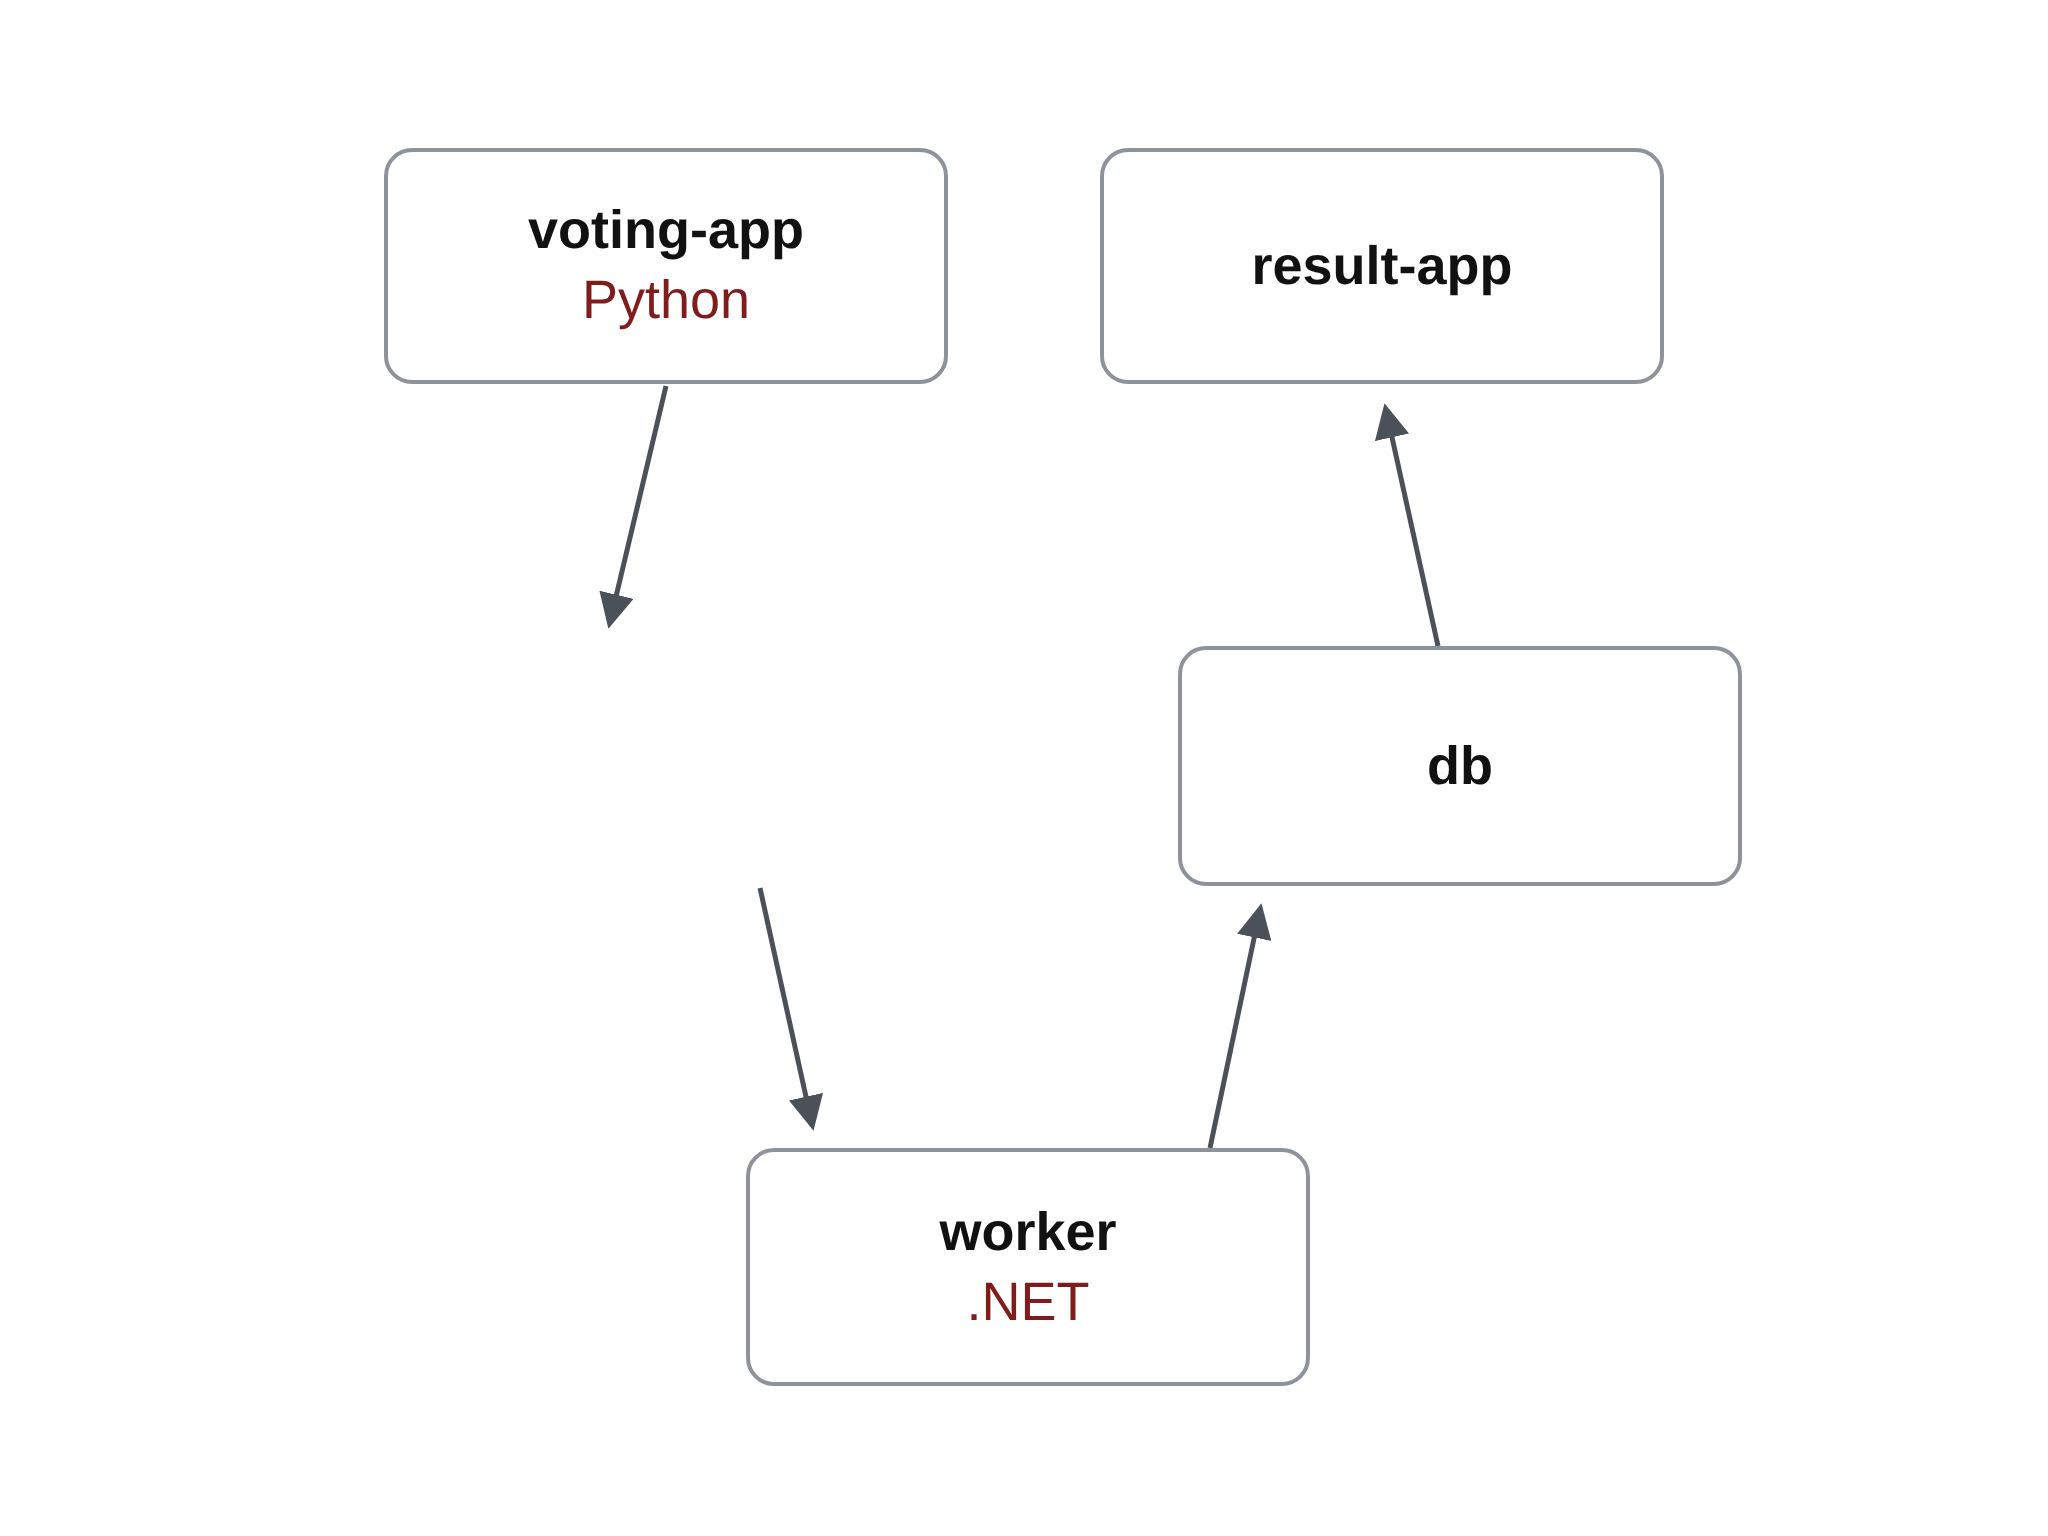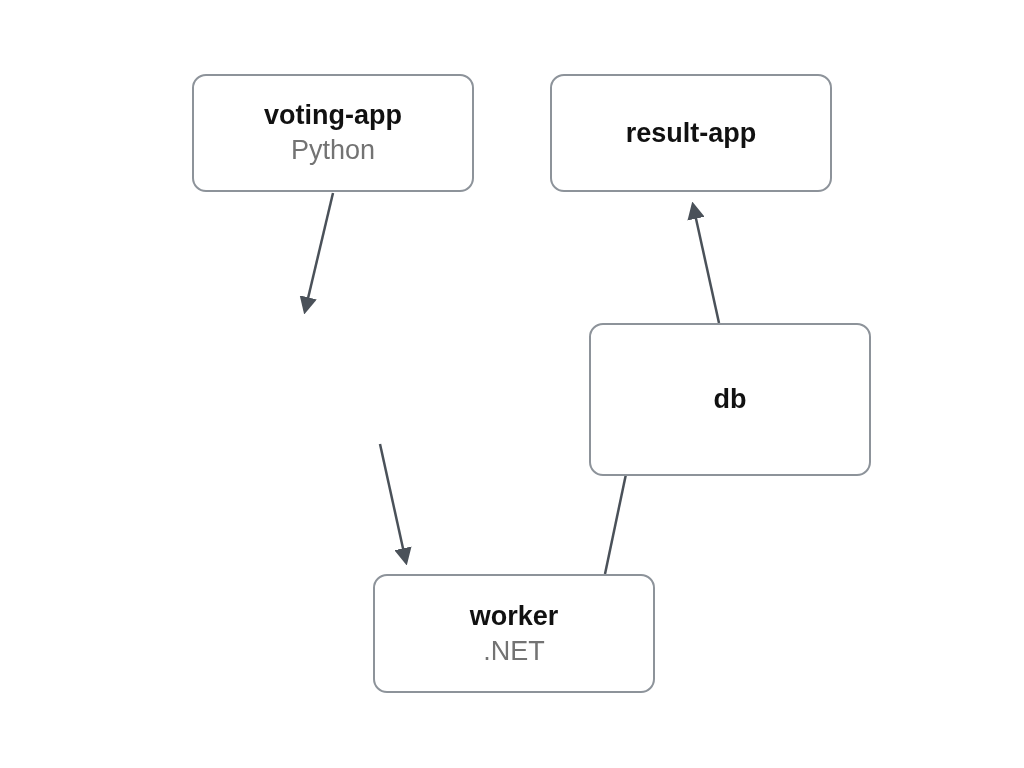--- a/index.html
+++ b/index.html
@@ -32,27 +32,27 @@
   }
   .node .title {
     font-size: 27px;
     font-weight: 700;
     color: #111111;
     line-height: 35px;
   }
   .node .subtitle {
     font-size: 27px;
     font-weight: 400;
-    color: #737373;
+    color: #7f1d1d;
     line-height: 35px;
   }
   #node-voting-app { left: 192px; top: 74px; }
   #node-result-app { left: 550px; top: 74px; }
   #node-redis      { left: 155px; top: 323px; height: 120px; }
-  #node-db         { left: 589px; top: 323px; height: 153px; }
+  #node-db         { left: 589px; top: 323px; height: 120px; }
   #node-worker     { left: 373px; top: 574px; height: 119px; }
   #edges {
     position: absolute;
     left: 0;
     top: 0;
     z-index: 1;
   }
   #edges line {
     stroke: #4a5159;
     stroke-width: 2.5;

